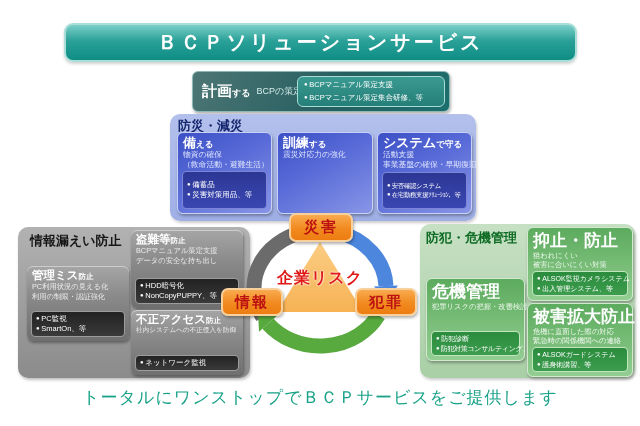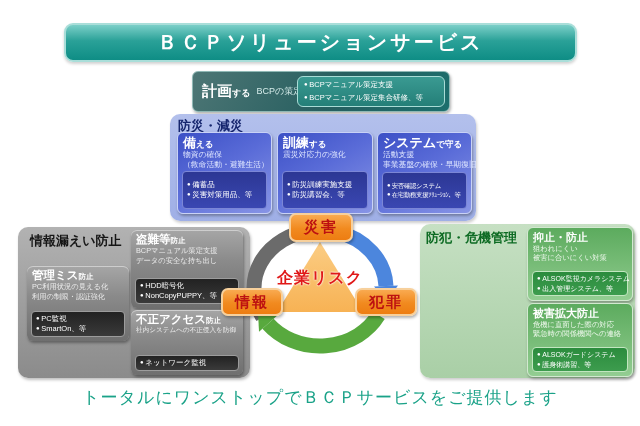--- a/index.html
+++ b/index.html
@@ -85,21 +85,21 @@
   .gbox-3 { left:131px; top:310px; width:112px; height:65px; }
 
   
   .green-panel { position:absolute; left:420px; top:224px; width:215px; height:154px; z-index:1;
     background:linear-gradient(180deg,#c6e0c3,#a9cfa6); border-radius:10px;
     box-shadow:1px 2px 3px rgba(0,0,0,0.2); }
   .green-panel-title { position:absolute; left:426px; top:229px; z-index:2; color:#0d6b23; font-weight:bold; font-size:13px; }
   .green-box { position:absolute; z-index:2; border-radius:6px;
     background:linear-gradient(180deg,#5cab5e 0%,#74ba74 45%,#93cd92 100%);
     border:1px solid #d2e9d0; box-shadow:1px 2px 3px rgba(0,0,0,0.3); padding:3px 5px; }
-  .grb-title { color:#ffffff; font-weight:bold; font-size:11px; line-height:1.15; white-space:nowrap; }
+  .grb-title { color:#ffffff; font-weight:bold; font-size:17px; line-height:1.15; white-space:nowrap; }
   .grb-desc { color:#eef8ec; font-size:7.3px; line-height:1.3; white-space:nowrap; }
   .grb-items { position:absolute; left:4px; right:4px; bottom:4px;
     background:linear-gradient(180deg,#2b8c3d,#3d9c4e); border:1px solid #c2e6c0; border-radius:4px;
     padding:2px 4px; }
   .grbox-1 { left:426px; top:278px; width:99px;  height:83px; }
   .grbox-2 { left:527px; top:227px; width:106px; height:74px; }
   .grbox-3 { left:527px; top:303px; width:106px; height:74px; }
   .li.g { font-size:7px; }
 
   
@@ -139,24 +139,20 @@
       <div class="li">備蓄品</div>
       <div class="li">災害対策用品、等</div>
     </div>
   </div>
 
   <div class="blue-box" style="left:277px;width:96px;">
     <div class="bb-title">
       <span>訓練</span><span class="sfx">する</span>
     </div>
     <div class="bb-desc">震災対応力の強化</div>
-    <div class="bb-items">
-      <div class="li">防災訓練実施支援</div>
-      <div class="li">防災講習会、等</div>
-    </div>
   </div>
 
   <div class="blue-box" style="left:377px;width:95px;">
     <div class="bb-title">
       <span>システム</span><span class="sfx">で守る</span>
     </div>
     <div class="bb-desc">活動支援</div>
     <div class="bb-desc">事業基盤の確保・早期復旧</div>
     <div class="bb-items">
       <div class="li small">安否確認システム</div>
@@ -211,20 +207,28 @@
     </div>
     <div class="gb-desc" style="font-size:6.6px;">社内システムへの不正侵入を防御</div>
     <div class="gb-items">
       <div class="li">ネットワーク監視</div>
     </div>
   </div>
 
   <div class="green-panel"></div>
   <div class="green-panel-title">防犯・危機管理</div>
 
+  <div class="green-box grbox-1">
+    <div class="grb-title">危機管理</div>
+    <div class="grb-desc">犯罪リスクの把握・改善検討</div>
+    <div class="grb-items">
+      <div class="li g">防犯診断</div>
+      <div class="li g small">防犯対策コンサルティング、等</div>
+    </div>
+  </div>
 
   <div class="green-box grbox-2">
     <div class="grb-title">抑止・防止</div>
     <div class="grb-desc">狙われにくい</div>
     <div class="grb-desc">被害に合いにくい対策</div>
     <div class="grb-items">
       <div class="li g">ALSOK監視カメラシステム</div>
       <div class="li g">出入管理システム、等</div>
     </div>
   </div>

